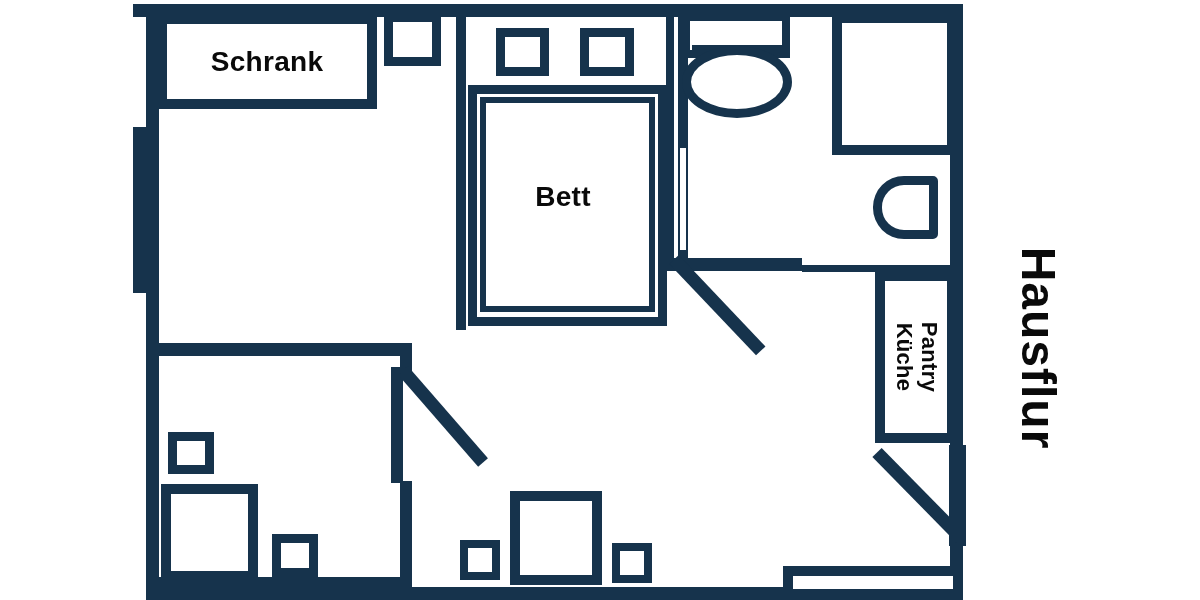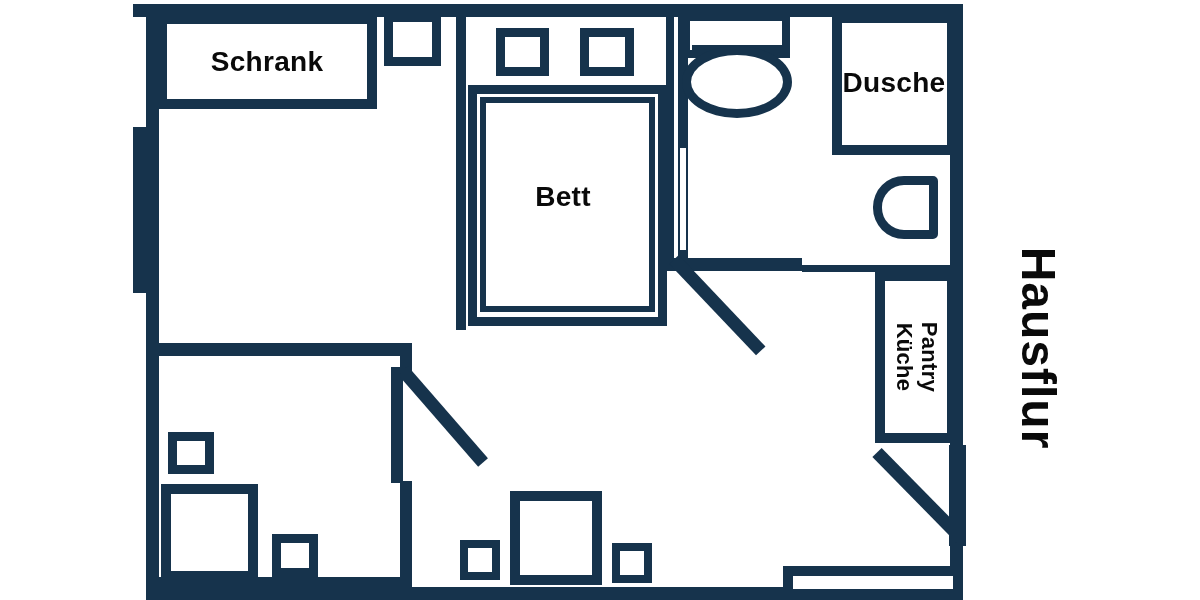--- a/index.html
+++ b/index.html
@@ -74,20 +74,19 @@
   <div class="box" style="left:168px; top:432px; width:46px; height:42px; border-width:9px"></div>
   <div class="box" style="left:161px; top:484px; width:97px; height:97px"></div>
   <div class="box" style="left:272px; top:534px; width:46px; height:43px; border-width:9px"></div>
 
   <div class="box" style="left:460px; top:540px; width:40px; height:40px; border-width:8px"></div>
   <div class="box" style="left:510px; top:491px; width:92px; height:94px"></div>
   <div class="box" style="left:612px; top:543px; width:40px; height:40px; border-width:8px"></div>
 
   <div class="lbl" style="left:267px; top:62px">Schrank</div>
   <div class="lbl" style="left:563px; top:197px">Bett</div>
-  <div class="lbl" style="left:894px; top:83px">Dusche</div>
   <div class="lbl rot pantry" style="left:916px; top:357px">
     <span>Pantry</span>
     <span>Küche</span>
   </div>
   <div class="lbl rot hall" style="left:1038px; top:348px">Hausflur</div>
 
 </div>
 
 </body></html>

